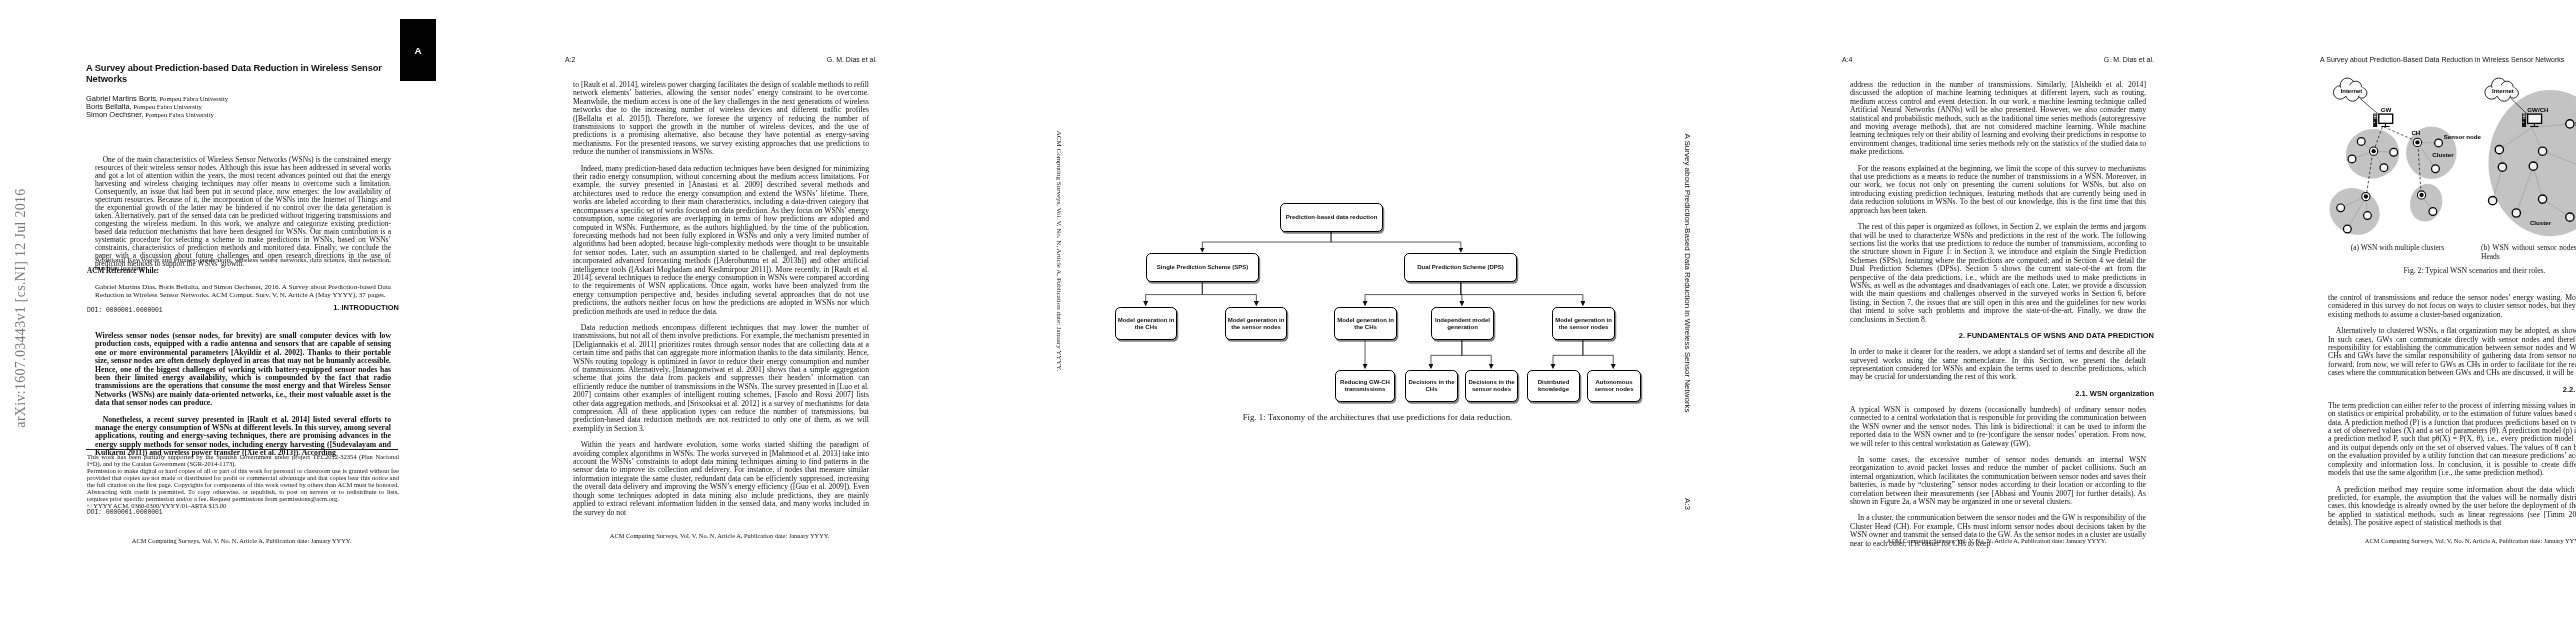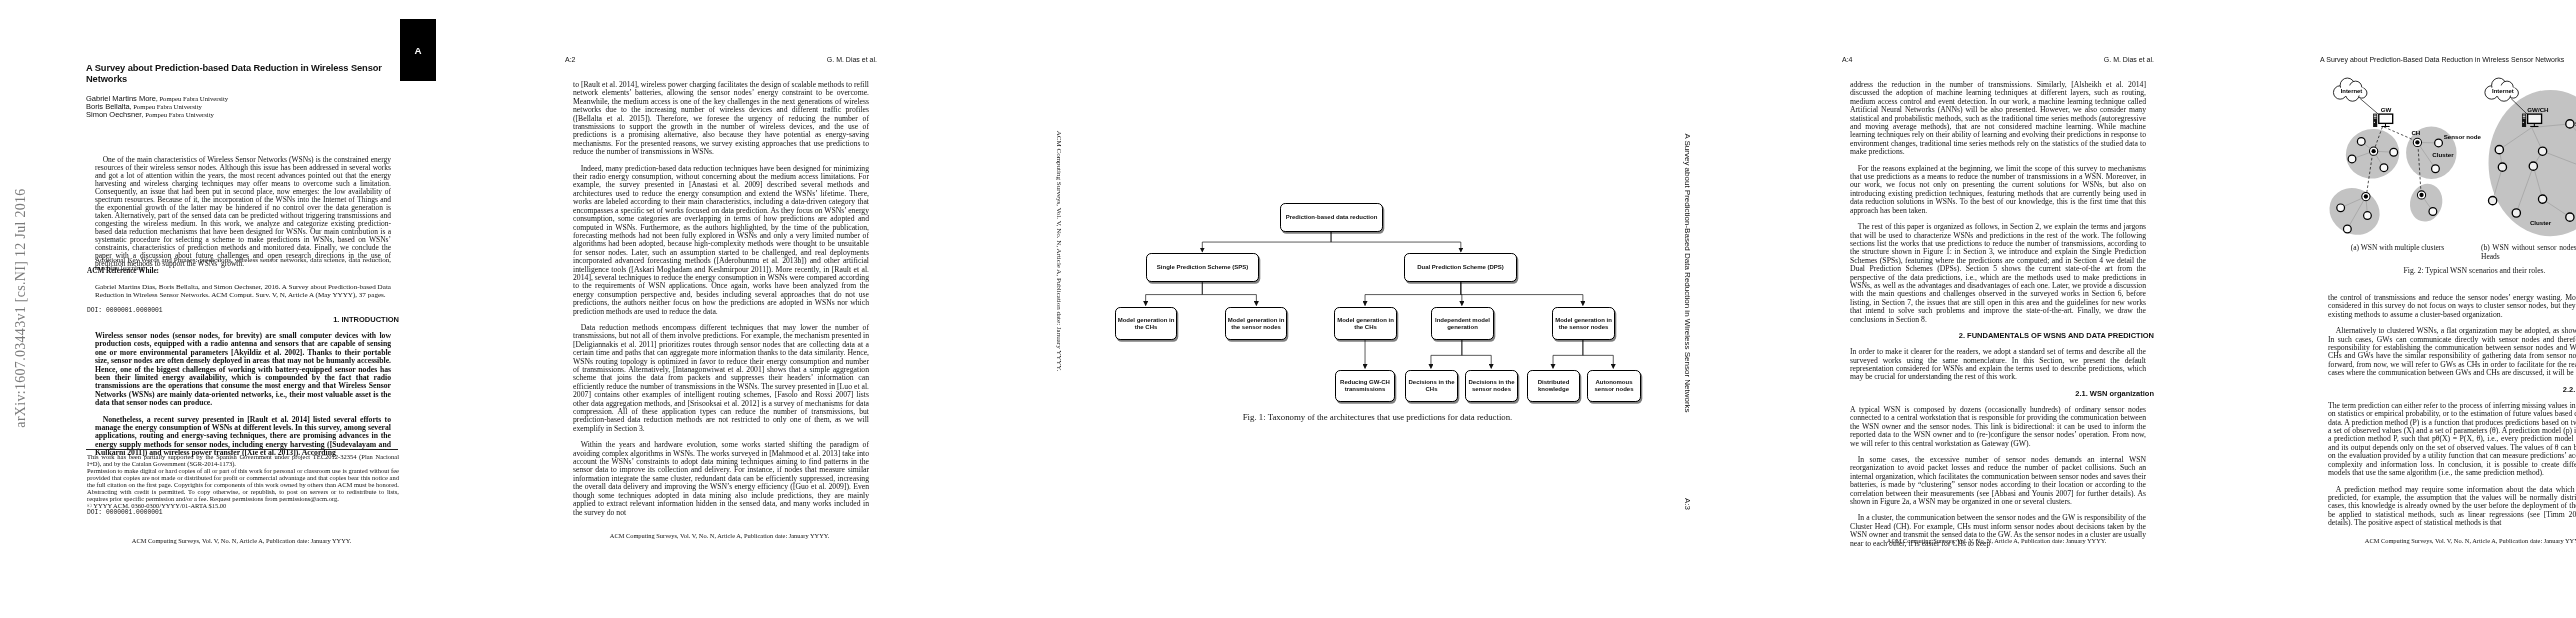--- a/index.html
+++ b/index.html
@@ -35,21 +35,21 @@
          font-family:"Liberation Sans",sans-serif;font-weight:bold;font-size:9.3px;
          line-height:11.3px;letter-spacing:-0.1px;}
   .authors{position:absolute;left:86px;top:95px;width:312px;line-height:8.2px;}
   .authors .name{font-family:"Liberation Sans",sans-serif;font-size:7.5px;}
   .authors .affil{font-size:6.7px;}
   .abstract{top:148px;font-size:7.5px;line-height:8px;}
   .keywords{top:249px;font-size:7.1px;line-height:7.8px;}
   .acmref{top:268px;font-size:7.1px;line-height:7.8px;}
   .acmref b{font-size:7.2px;}
   .mono{font-family:"Liberation Mono",monospace;font-size:6.3px;}
-  .introhead{top:311px;}
+  .introhead{top:299px;}
   .introbody{top:324px;font-weight:bold;}
   .fnrule{position:absolute;left:86px;top:449px;width:312px;border-top:0.7px solid #222;}
   .footnote{top:453px;font-size:6.5px;line-height:7px;}
   .footnote p{margin:0;text-align:justify;}
 
   
   .tnode{position:absolute;background:#fff;border:1px solid #000;border-radius:5.2px;
          box-shadow:1.3px 1.8px 0 rgba(0,0,0,.5);display:flex;align-items:center;
          justify-content:center;text-align:center;
          font-family:"Liberation Sans",sans-serif;font-weight:bold;font-size:6px;
@@ -68,21 +68,21 @@
 </head>
 <body>
 
 <div class="page" id="p1">
   <div class="vccw arxiv">arXiv:1607.03443v1  [cs.NI]  12 Jul 2016</div>
   <div class="cornerbox">
     <span>A</span>
   </div>
   <div class="title">A Survey about Prediction-based Data Reduction in Wireless Sensor Networks</div>
   <div class="authors">
-    <div><span class="name">Gabriel Martins More</span><span class="affil">, Pompeu Fabra University</span></div>
+    <div><span class="name">Gabriel Martins Boris</span><span class="affil">, Pompeu Fabra University</span></div>
     <div><span class="name">Boris Bellalta</span><span class="affil">, Pompeu Fabra University</span></div>
     <div><span class="name">Simon Oechsner</span><span class="affil">, Pompeu Fabra University</span></div>
   </div>
   <div class="col abstract">
     <p class="bt ind" style="font-size:7.5px;line-height:8px">One of the main characteristics of Wireless Sensor Networks (WSNs) is the constrained energy resources of their wireless sensor nodes. Although this issue has been addressed in several works and got a lot of attention within the years, the most recent advances pointed out that the energy harvesting and wireless charging techniques may offer means to overcome such a limitation. Consequently, an issue that had been put in second place, now emerges: the low availability of spectrum resources. Because of it, the incorporation of the WSNs into the Internet of Things and the exponential growth of the latter may be hindered if no control over the data generation is taken. Alternatively, part of the sensed data can be predicted without triggering transmissions and congesting the wireless medium. In this work, we analyze and categorize existing prediction-based data reduction mechanisms that have been designed for WSNs. Our main contribution is a systematic procedure for selecting a scheme to make predictions in WSNs, based on WSNs’ constraints, characteristics of prediction methods and monitored data. Finally, we conclude the paper with a discussion about future challenges and open research directions in the use of prediction methods to support the WSNs’ growth.</p>
   </div>
   <div class="col keywords">
     <p class="bt" style="font-size:7.1px;line-height:7.8px">Additional Key Words and Phrases: predictions, wireless sensor networks, data science, data reduction, machine learning</p>
   </div>
   <div class="col acmref">

